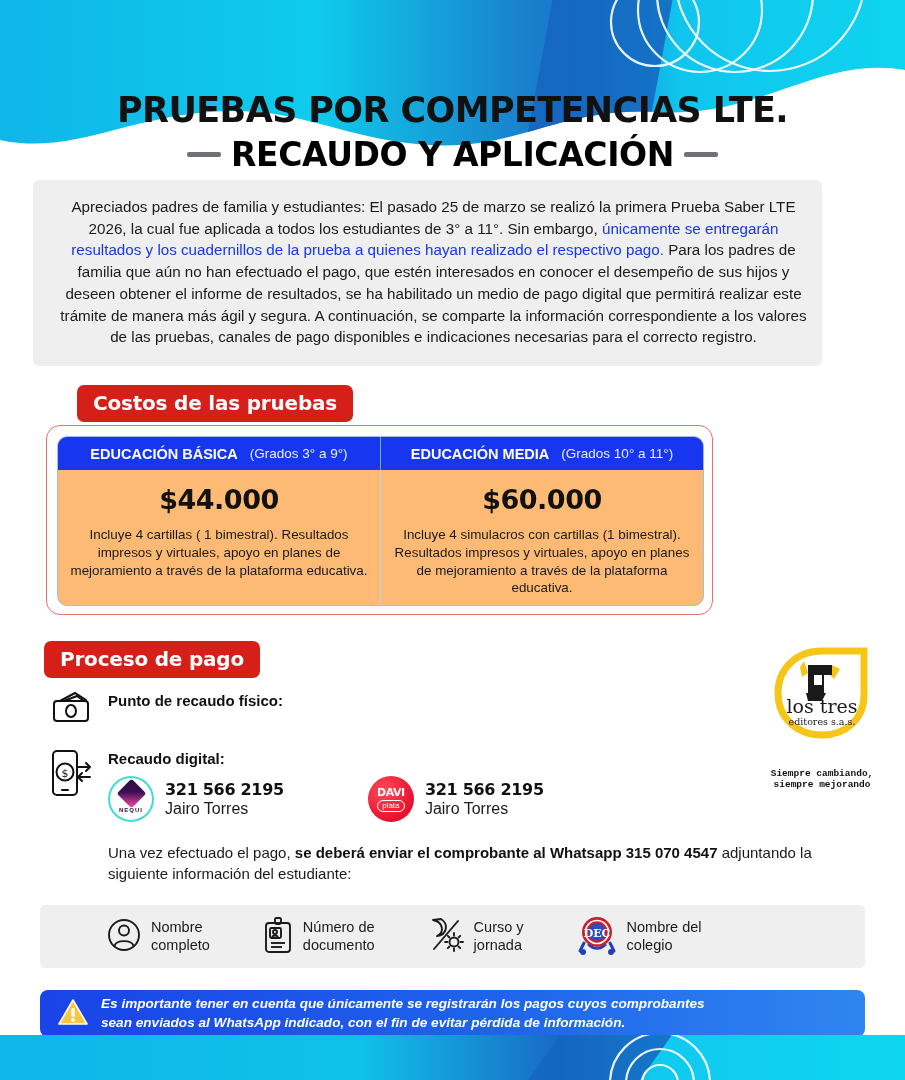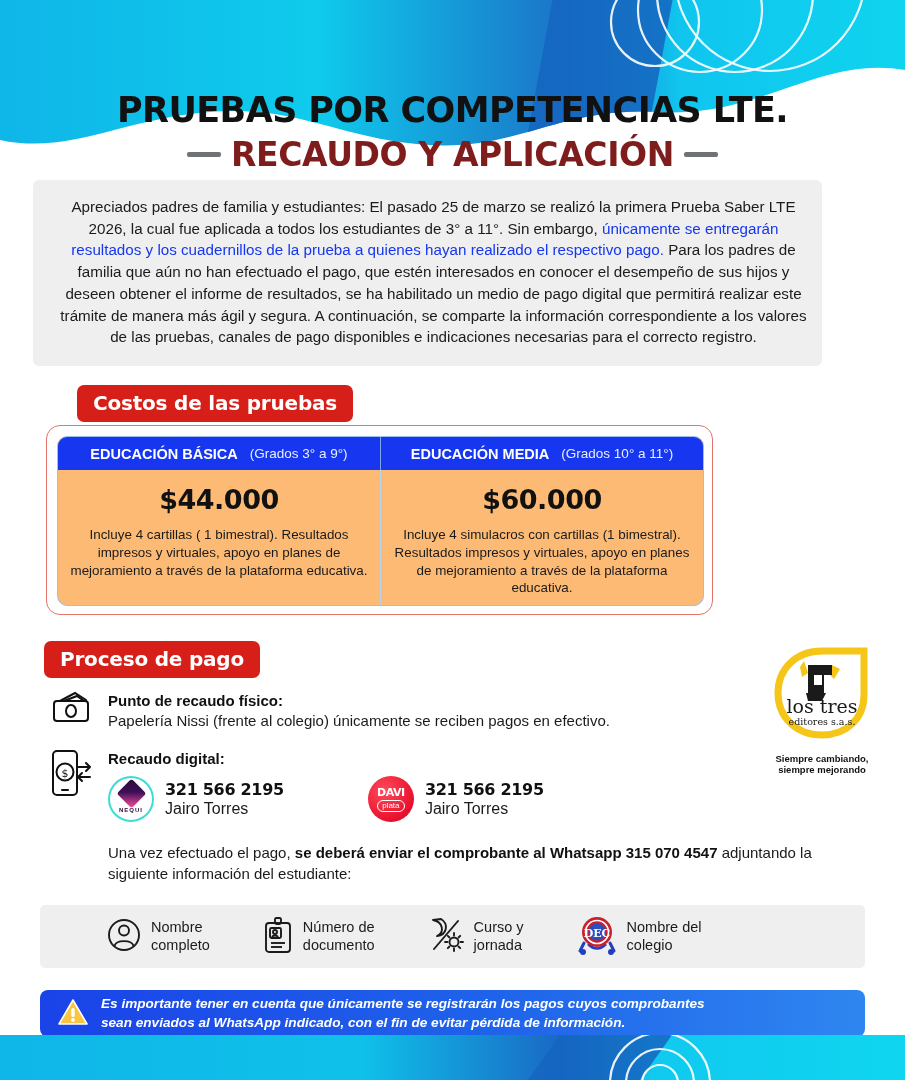--- a/index.html
+++ b/index.html
@@ -29,21 +29,21 @@
   .title-sub-wrap {
     display: flex; align-items: center; justify-content: center;
     gap: 10px; margin-top: 6px;
   }
   .title-dash { width: 34px; height: 5px; background: #6f7276; border-radius: 2px; }
   .title-sub {
     font-family: "DejaVu Sans", sans-serif;
     font-weight: bold;
     font-size: 33px;
     letter-spacing: -0.4px;
-    color: #7f1d1d;
+    color: #000000;
   }
 
   
   .intro-box {
     position: absolute; top: 180px; left: 33px;
     width: 789px; padding: 16px 10px 18px 22px;
     background: #efefef; border-radius: 6px;
     text-align: center;
     font-size: 15.2px; line-height: 1.43; color: #1b1b1b;
   }
@@ -137,21 +137,21 @@
   
   .wa-note {
     position: absolute; top: 842px; left: 108px; width: 740px;
     font-size: 15px; line-height: 1.42; color: #1b1b1b;
   }
   .wa-note b { font-weight: bold; color:#111; }
 
   
   .publisher { position: absolute; top: 645px; left: 762px; width: 120px; text-align: center; }
   .pub-tag {
-    margin-top: 5px; font-family:Liberation Sans, sans-serif; font-weight: bold;
+    margin-top: 20px; font-family:Liberation Mono, monospace; font-weight: bold;
     font-size: 9.5px; line-height: 1.15; color: #111;
   }
 
   
   .info-strip {
     position: absolute; top: 905px; left: 40px;
     width: 825px; height: 63px;
     background: #efefef; border-radius: 5px;
     display: flex; align-items: center; padding-left: 66px; gap: 52px;
   }
@@ -254,21 +254,20 @@
   <div class="icon-box">
     <svg width="42" height="36" viewBox="0 0 42 36" fill="none" stroke="#111" stroke-width="2">
       <path d="M9 11 L24 3 L35 10" stroke-linecap="round"></path>
       <path d="M13 11 L26 6 L33 11" stroke-linecap="round"></path>
       <rect x="3" y="11" width="34" height="20" rx="3"></rect>
       <ellipse cx="20" cy="21" rx="5" ry="6"></ellipse>
     </svg>
   </div>
   <div class="pay-text">
     <div class="pay-label">Punto de recaudo físico:</div>
-    <div class="pay-desc">Papelería Nissi (frente al colegio) únicamente se reciben pagos en efectivo.</div>
   </div>
 </div>
 
 <div class="pay-row pay-digital">
   <div class="icon-box">
     <svg width="44" height="50" viewBox="0 0 44 50" fill="none" stroke="#111" stroke-width="2">
       <rect x="3" y="3" width="24" height="44" rx="4"></rect>
       <line x1="12" y1="42" x2="18" y2="42" stroke-linecap="round"></line>
       <circle cx="15" cy="24" r="8.5"></circle>
       <text x="15" y="28.5" font-size="11" font-family="DejaVu Sans, sans-serif" fill="#111" stroke="none" text-anchor="middle">$</text>

